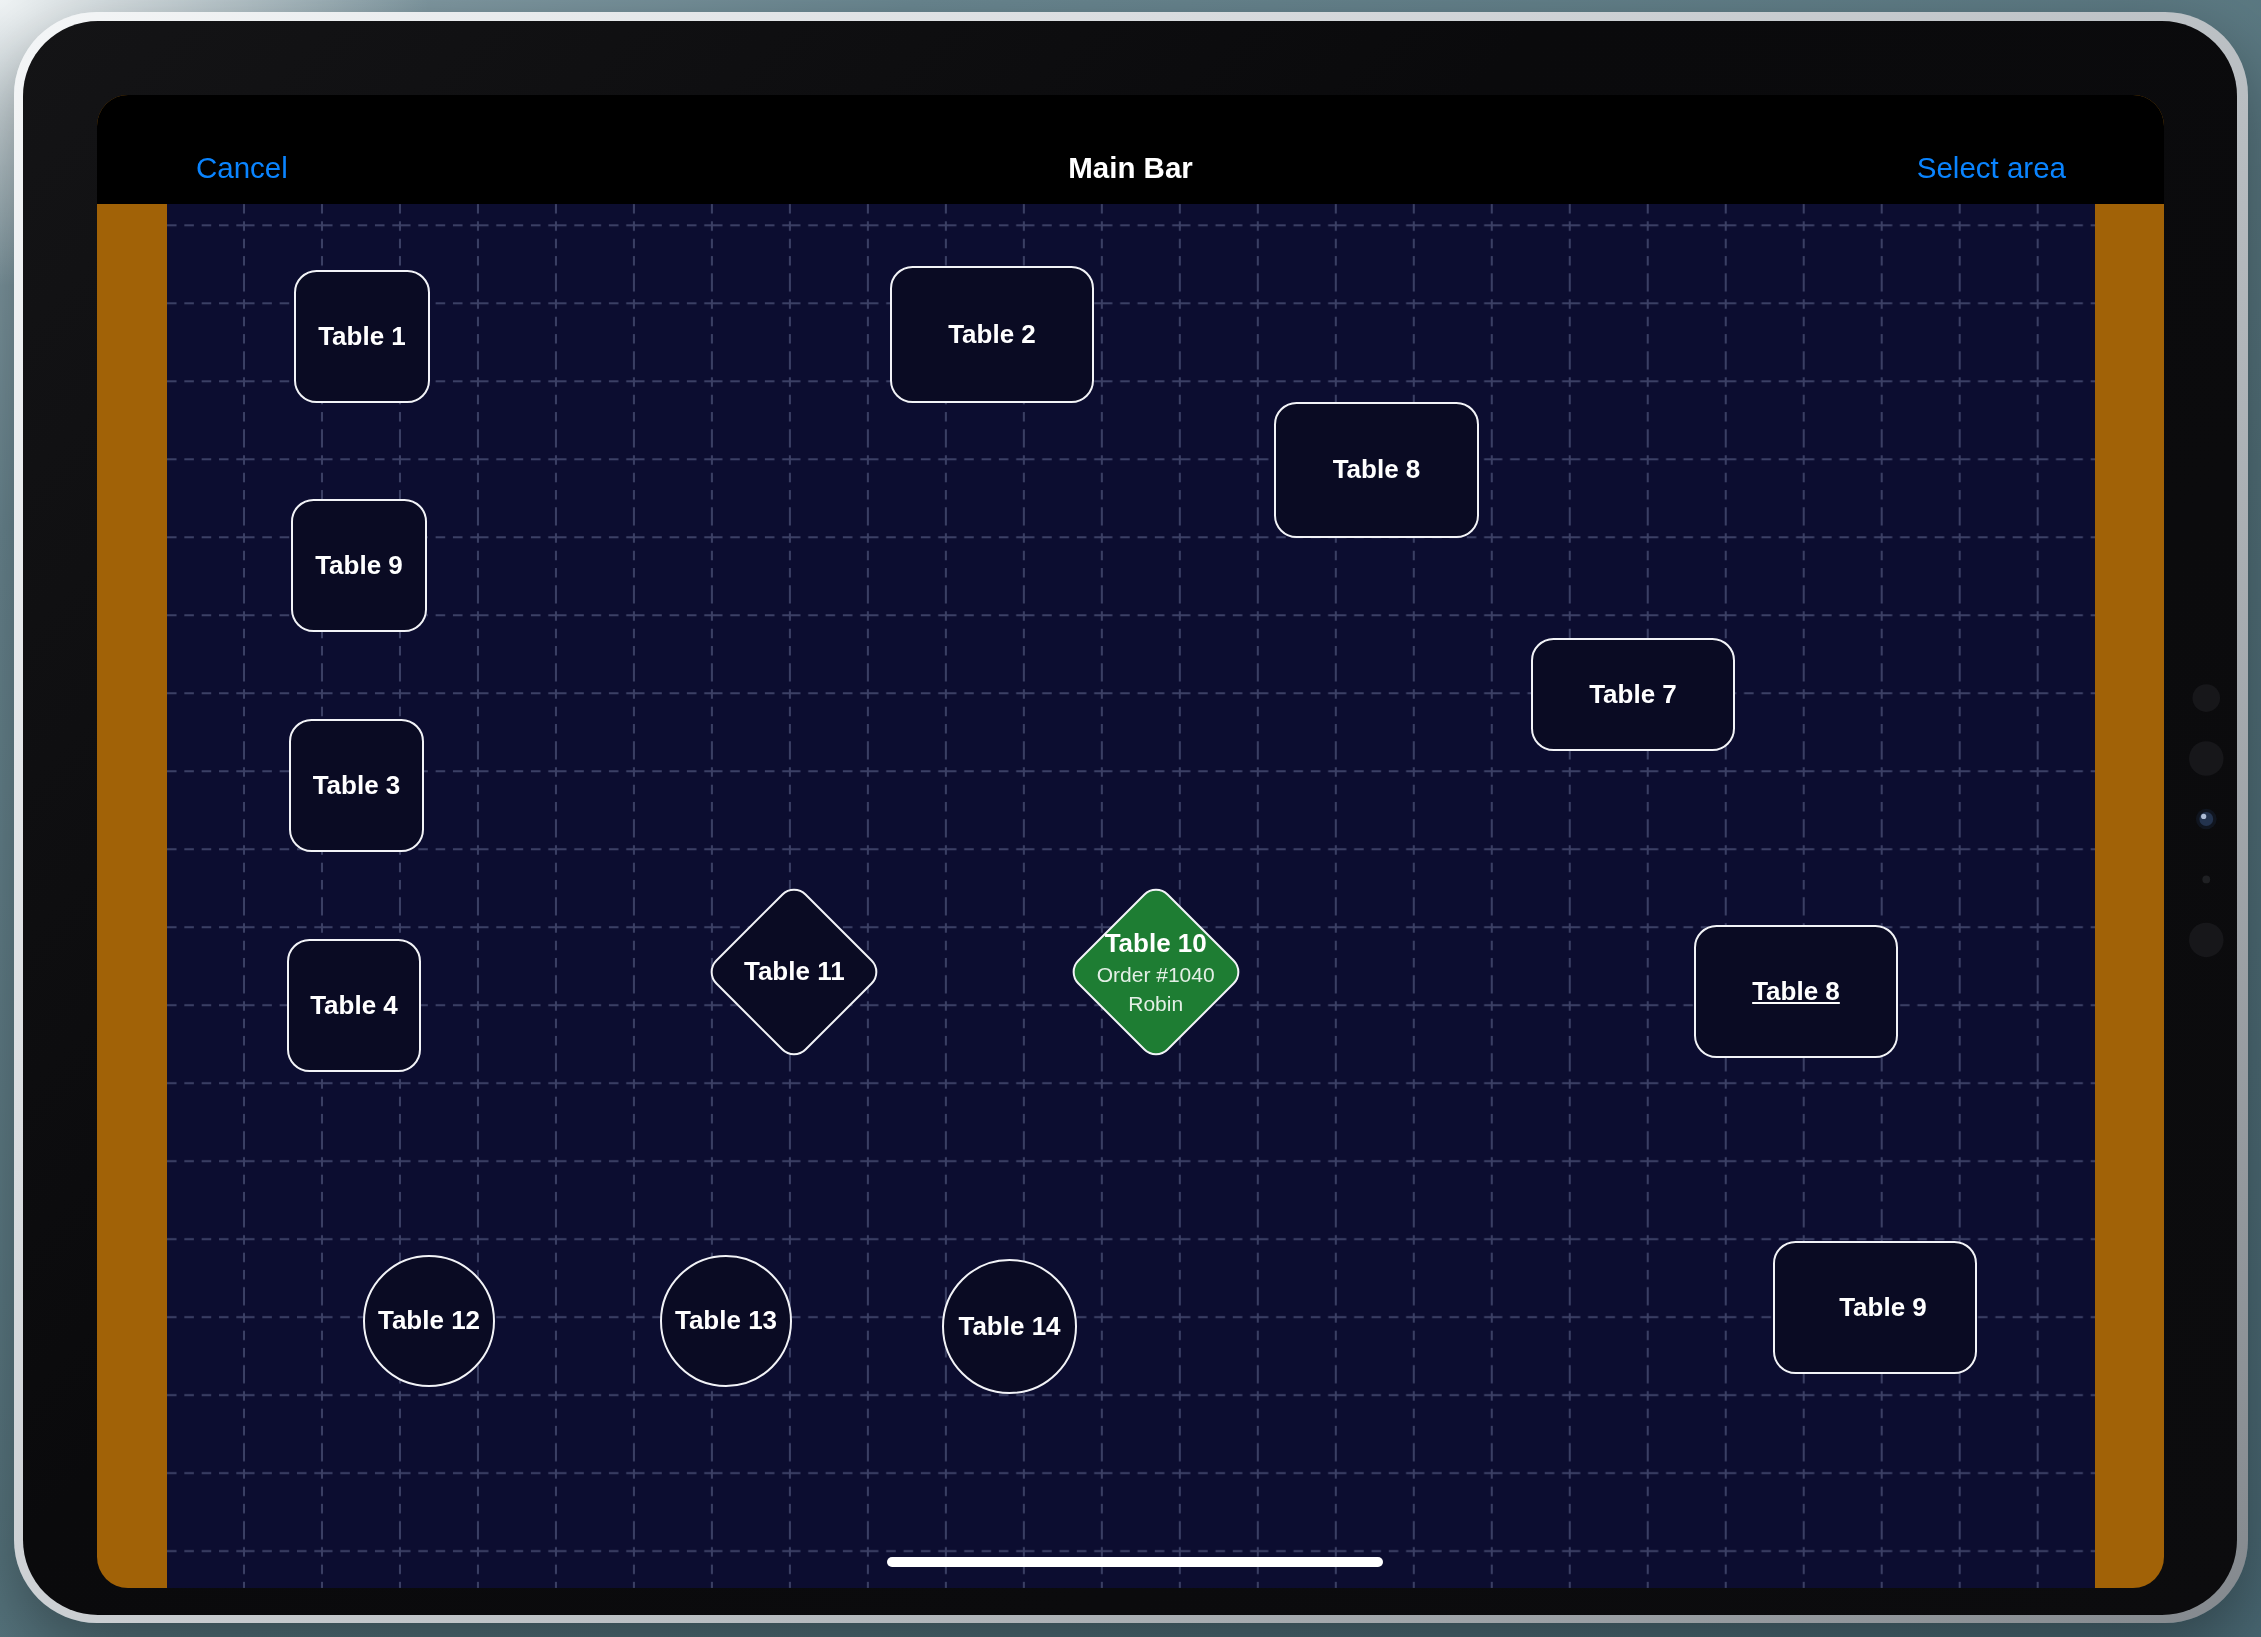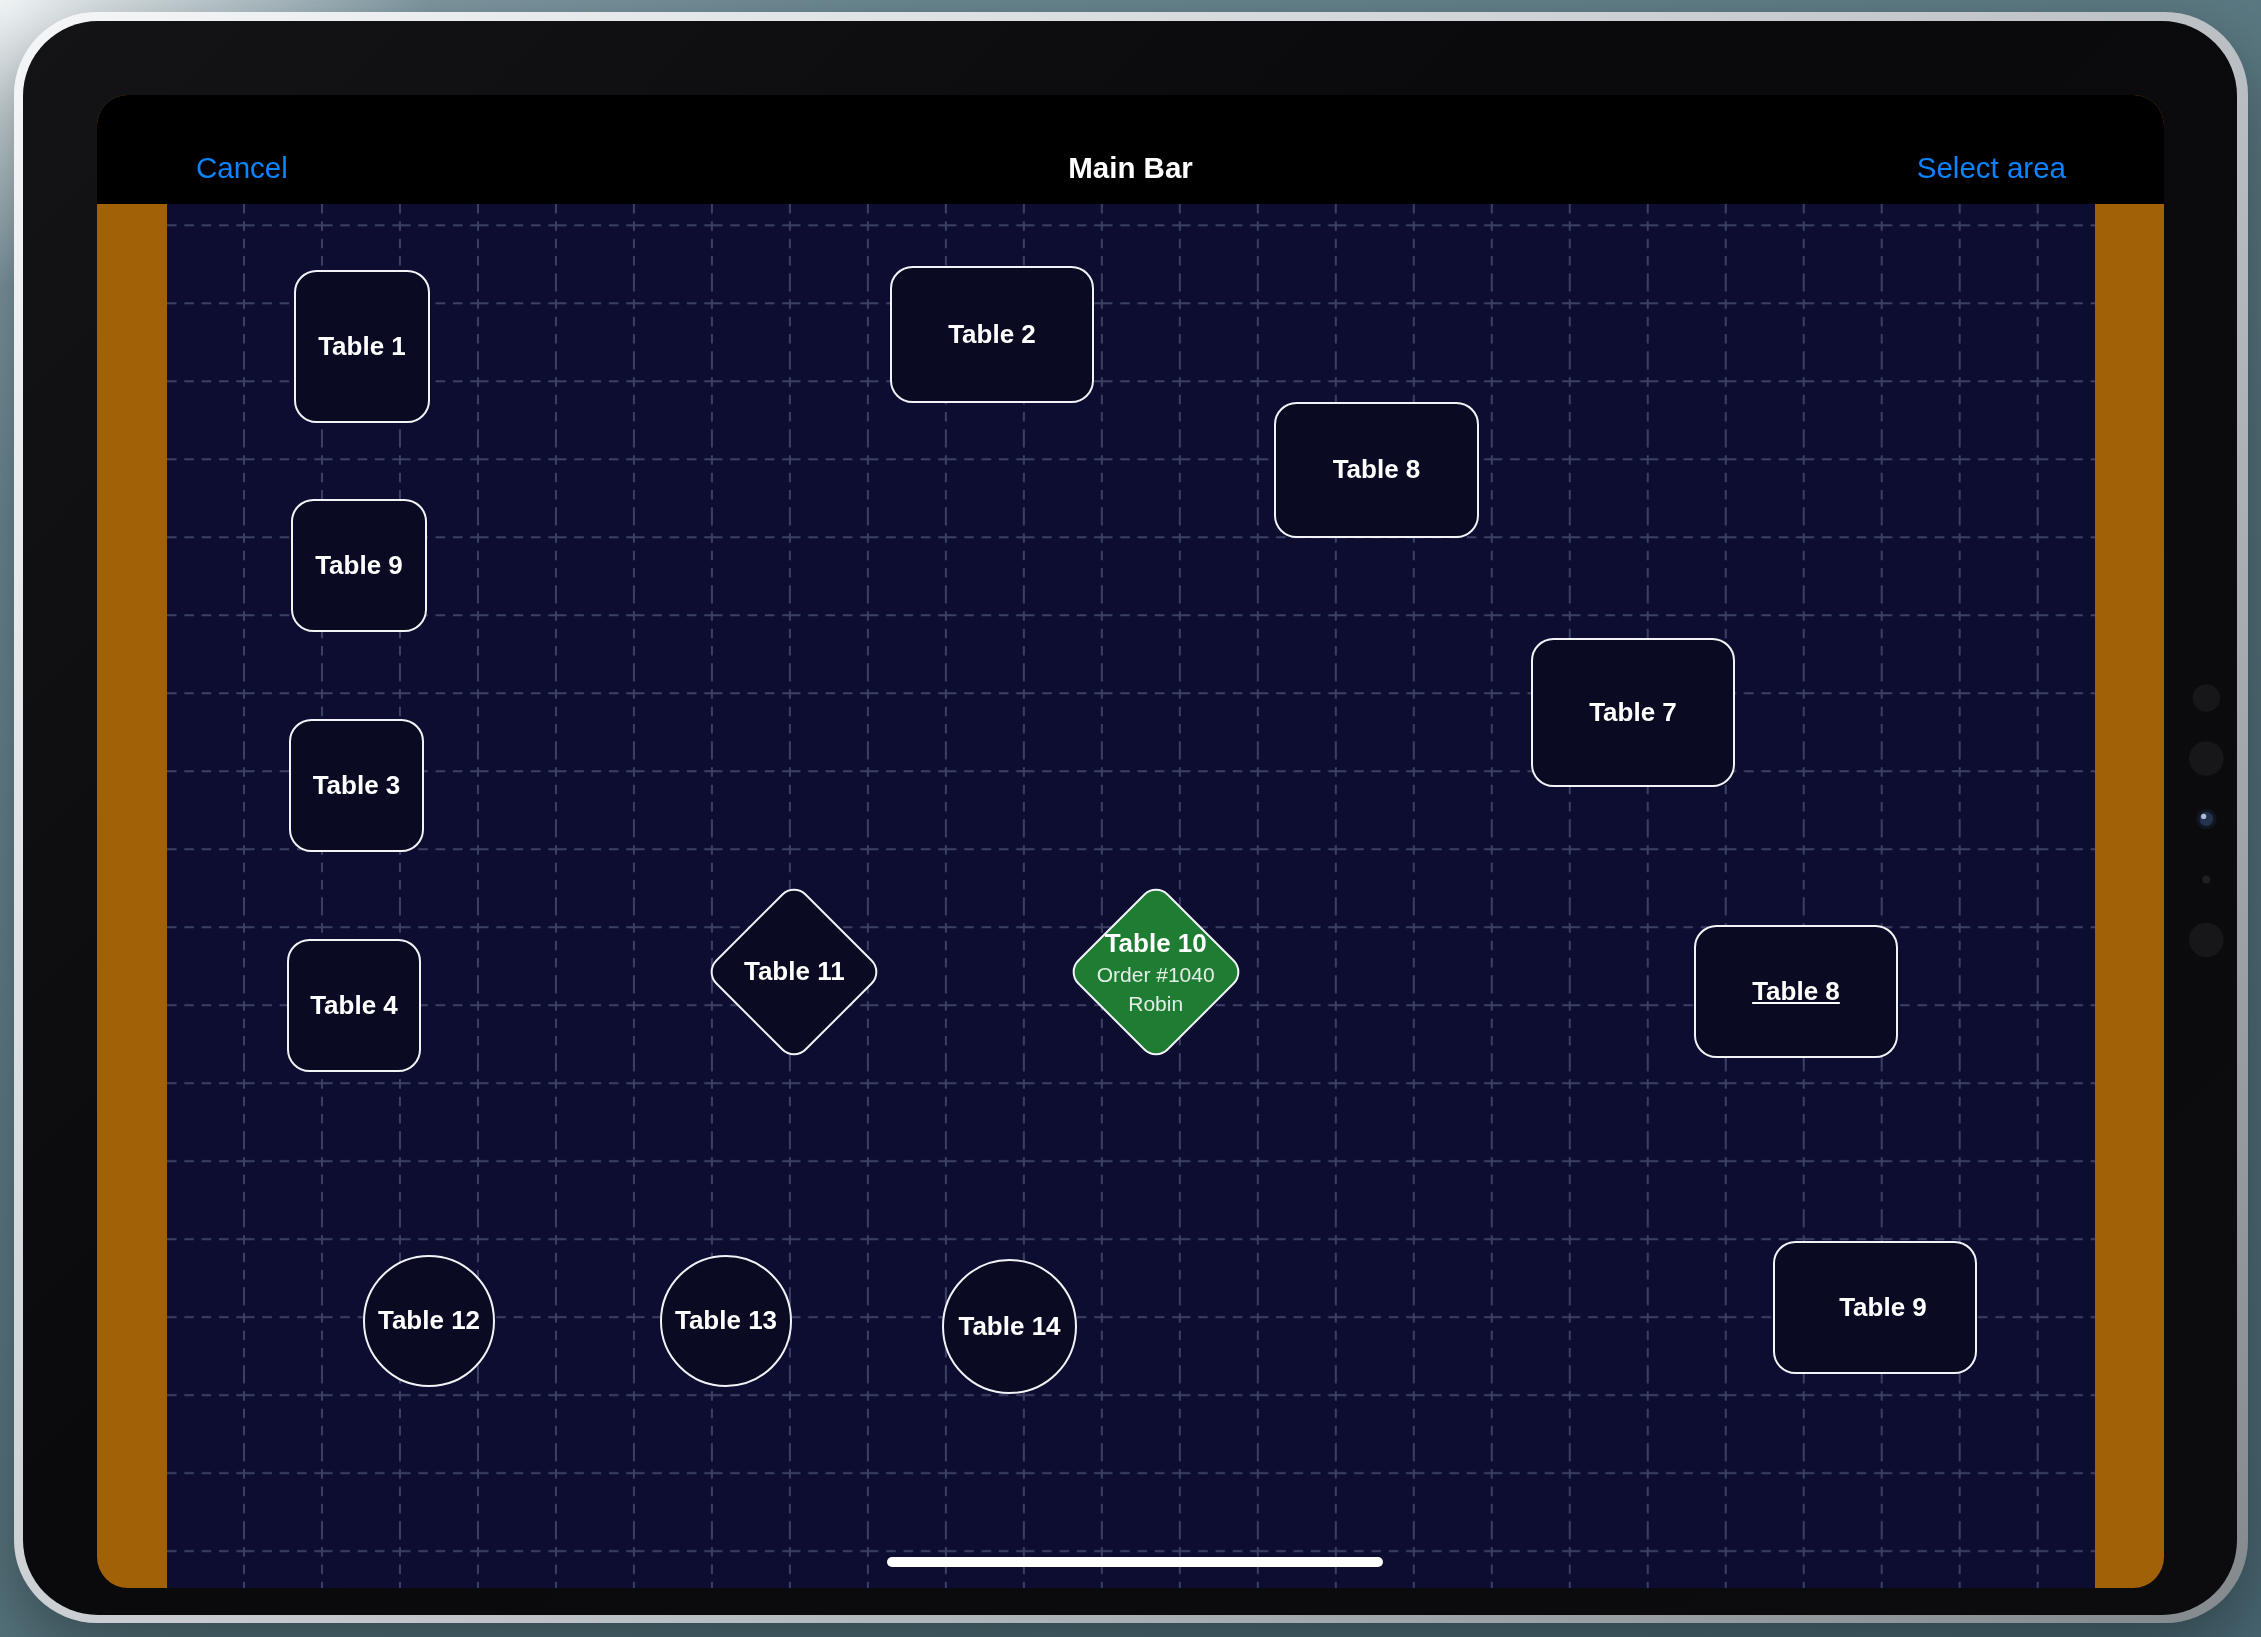--- a/index.html
+++ b/index.html
@@ -90,21 +90,21 @@
     <div class="floor">
       <svg class="grid" width="1928" height="1384" viewBox="0 0 2225 1597">
         <defs>
           <pattern id="gridpat" width="90" height="90" patternUnits="userSpaceOnUse">
             <path d="M0 24.5 H90 M89 0 V90" fill="none" stroke="rgba(150,160,200,0.35)" stroke-width="2.5" stroke-dasharray="11 9"></path>
           </pattern>
         </defs>
         <rect width="2225" height="1597" fill="url(#gridpat)"></rect>
       </svg>
       <div>
-          <div class="table rect" style="left: 127px; top: 66px; width: 136px; height: 153px;">
+          <div class="table rect" style="left: 127px; top: 66px; width: 136px; height: 133px;">
             <div class="inner">
               <span class="t-label">Table 1</span>
             </div>
           </div>
           <div class="table rect" style="left: 124px; top: 295px; width: 136px; height: 133px;">
             <div class="inner">
               <span class="t-label">Table 9</span>
             </div>
           </div>
           <div class="table rect" style="left: 122px; top: 515px; width: 135px; height: 133px;">
@@ -120,21 +120,21 @@
           <div class="table rect" style="left: 723px; top: 62px; width: 204px; height: 137px;">
             <div class="inner">
               <span class="t-label">Table 2</span>
             </div>
           </div>
           <div class="table rect" style="left: 1107px; top: 198px; width: 205px; height: 136px;">
             <div class="inner">
               <span class="t-label">Table 8</span>
             </div>
           </div>
-          <div class="table rect" style="left: 1364px; top: 434px; width: 204px; height: 149px;">
+          <div class="table rect" style="left: 1364px; top: 434px; width: 204px; height: 113px;">
             <div class="inner">
               <span class="t-label">Table 7</span>
             </div>
           </div>
           <div class="table rect" style="left: 1527px; top: 721px; width: 204px; height: 133px; text-decoration: underline;">
             <div class="inner">
               <span class="t-label">Table 8</span>
             </div>
           </div>
           <div class="table rect" style="left: 1606px; top: 1037px; width: 204px; height: 133px; padding-left: 16px;">

